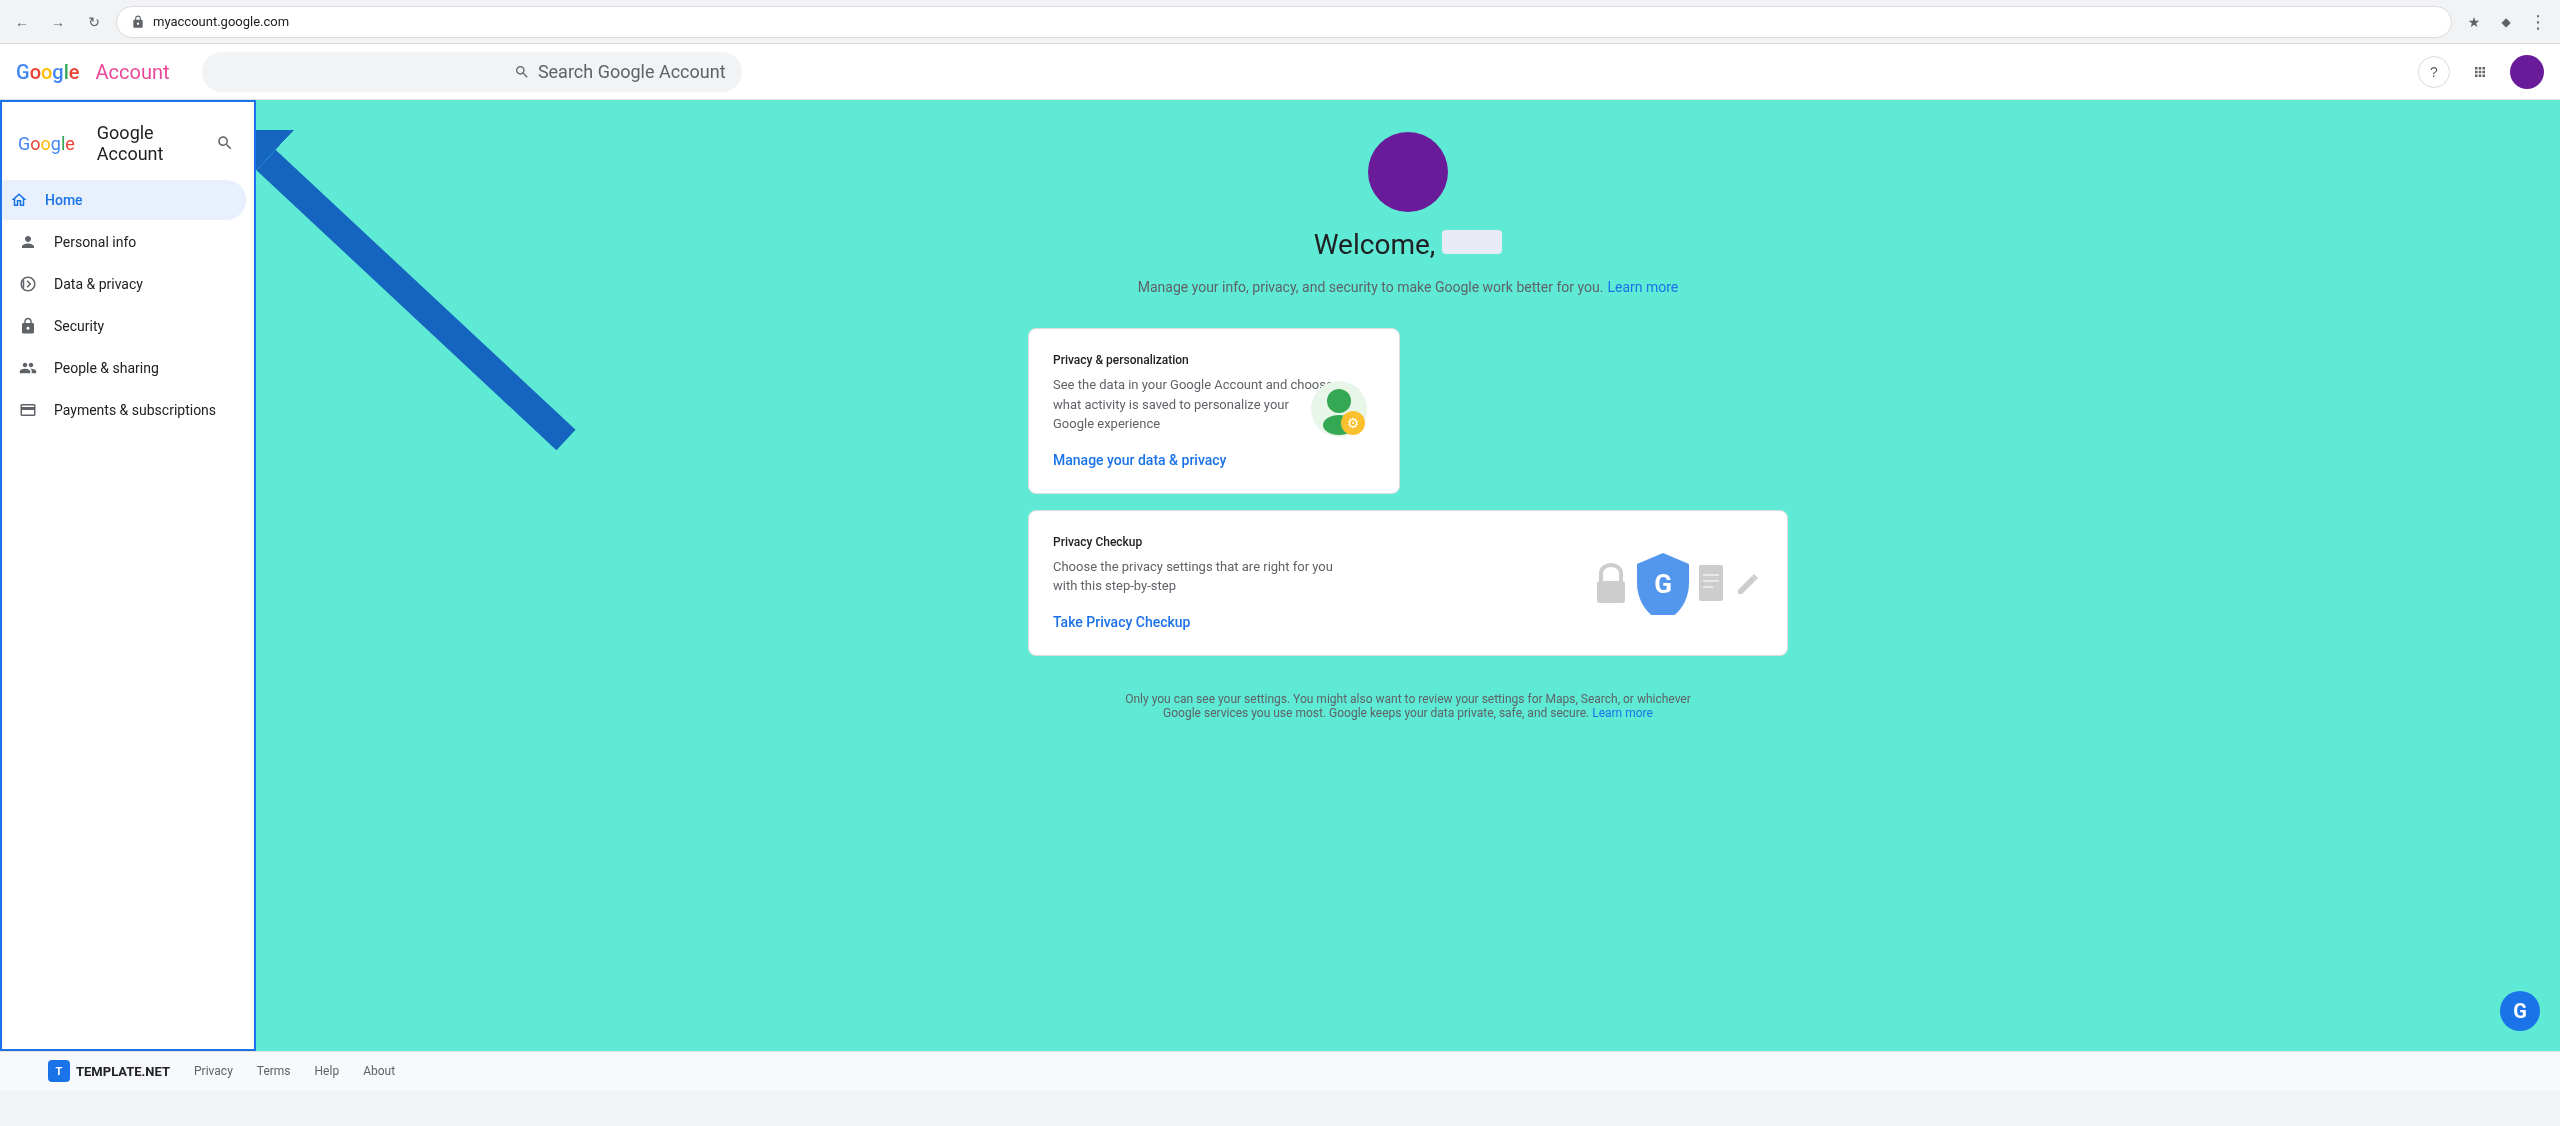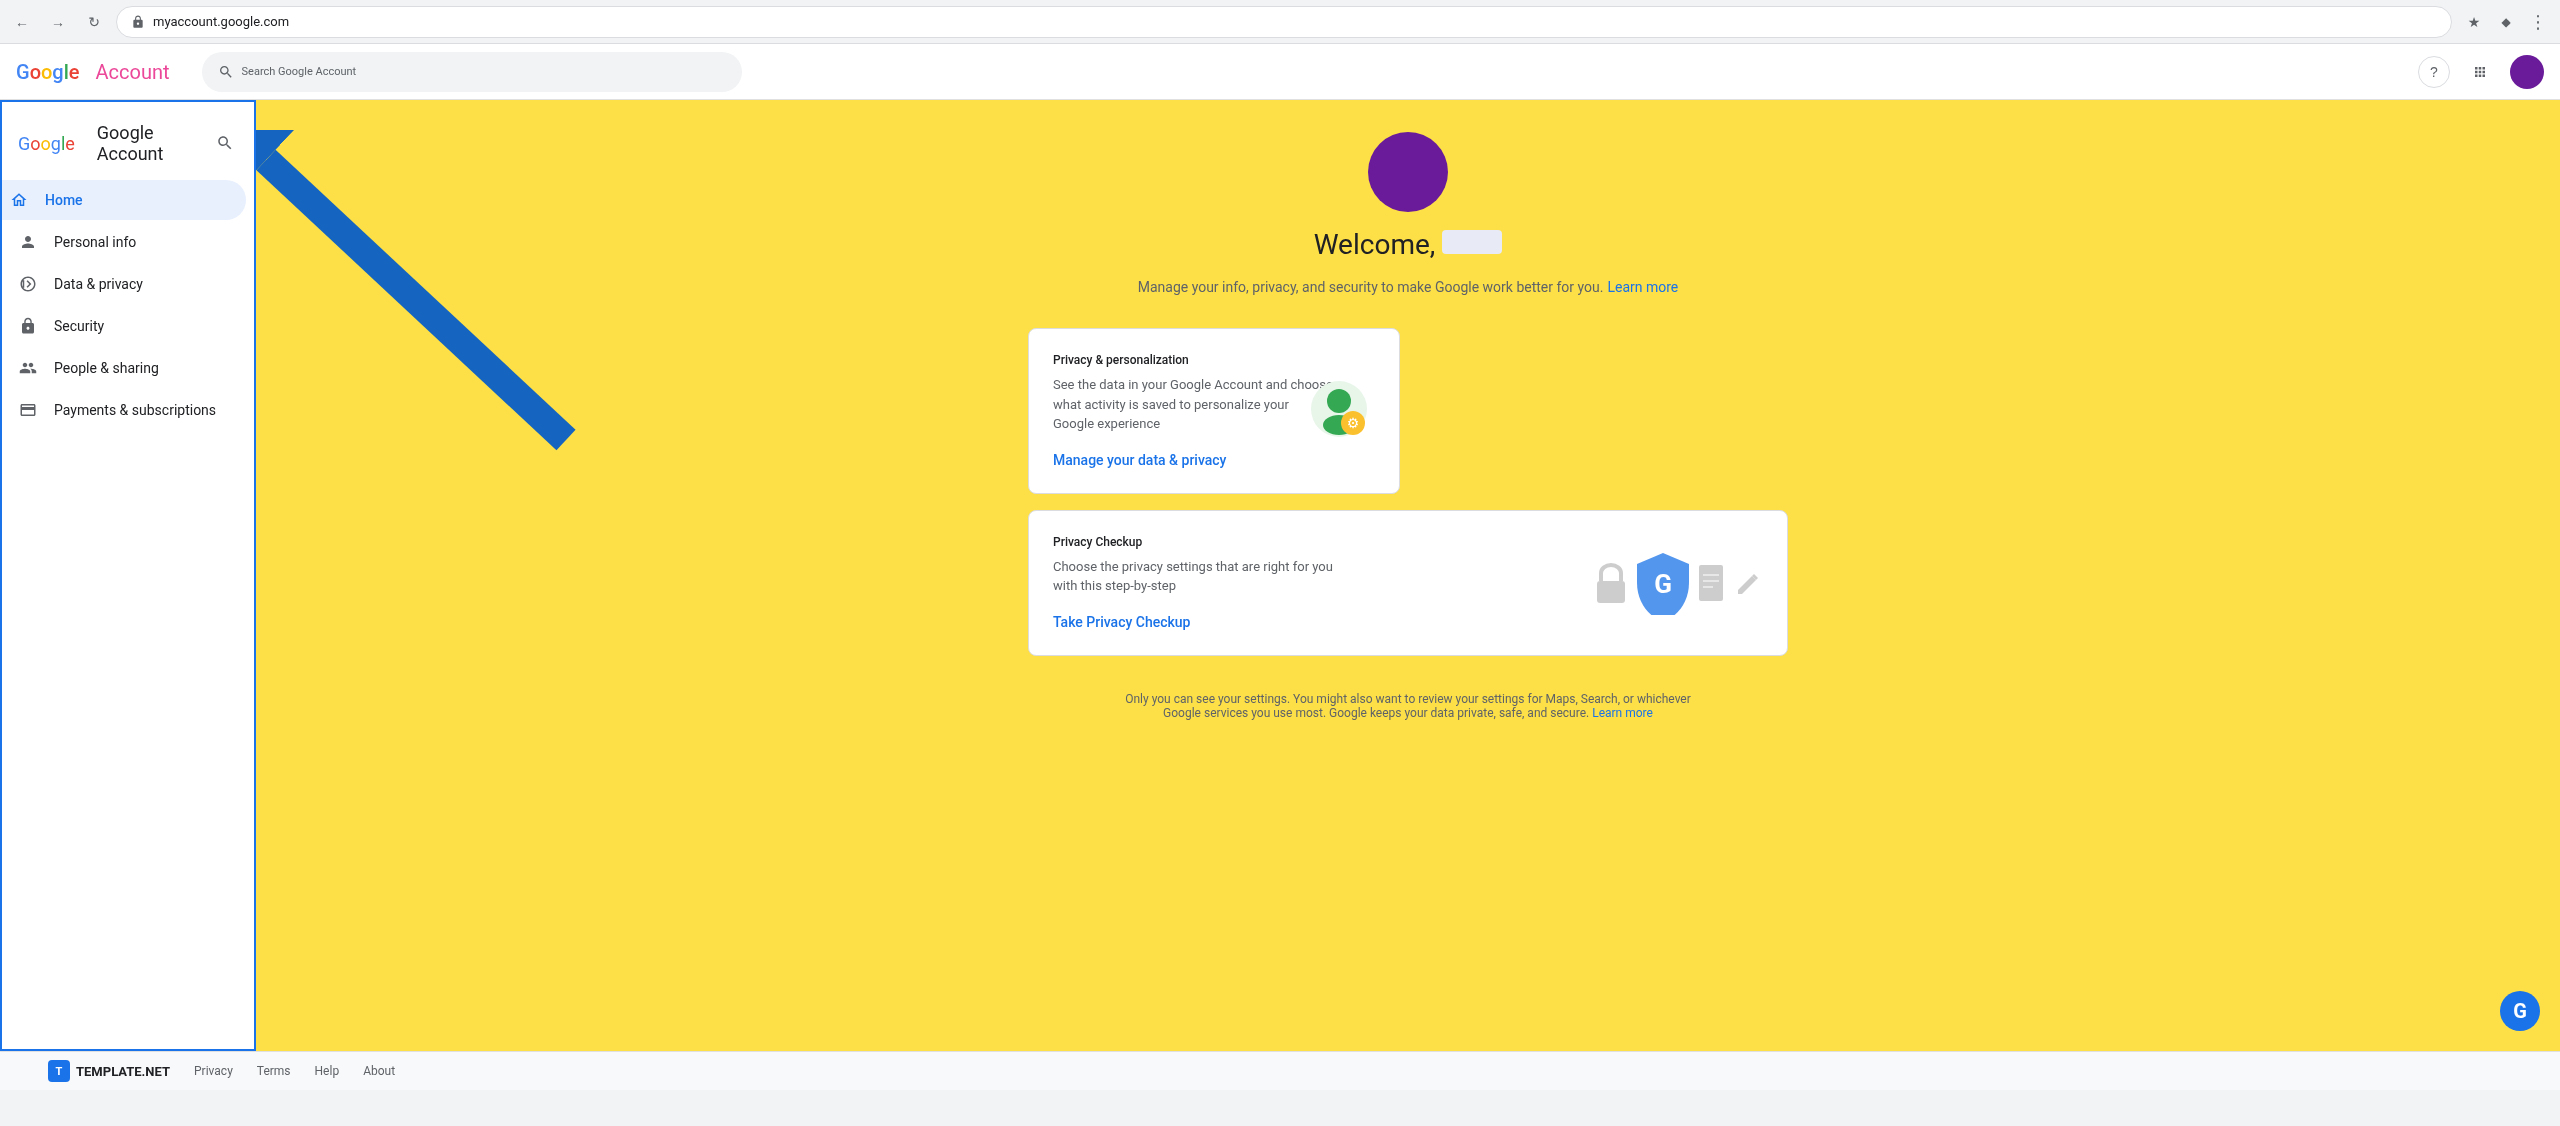--- a/index.html
+++ b/index.html
@@ -84,22 +84,23 @@
       flex: 1;
       max-width: 540px;
       height: 40px;
       background: #f1f3f4;
       border-radius: 24px;
       border: none;
       display: flex;
       align-items: center;
       padding: 0 16px;
       gap: 8px;
-      font-size: 11px;
-      color: #5f6368;
+      font-size: 18px;
+      color: #5f6368;
+      justify-content: flex-end;
     }
     .header-right {
       margin-left: auto;
       display: flex;
       align-items: center;
       gap: 16px;
     }
     .avatar {
       width: 34px; height: 34px;
       border-radius: 50%;
@@ -186,21 +187,21 @@
       display: flex; align-items: center; justify-content: center;
       flex-shrink: 0;
     }
     .sidebar-item.active .item-icon {
       color: #1a73e8;
     }
 
     
     .main-content {
       flex: 1;
-      background: #fde047;
+      background: #5eead4;
       overflow-y: auto;
       padding: 32px 58px;
       position: relative;
     }
 
     .welcome-section {
       display: flex;
       flex-direction: column;
       align-items: center;
       margin-bottom: 32px;

